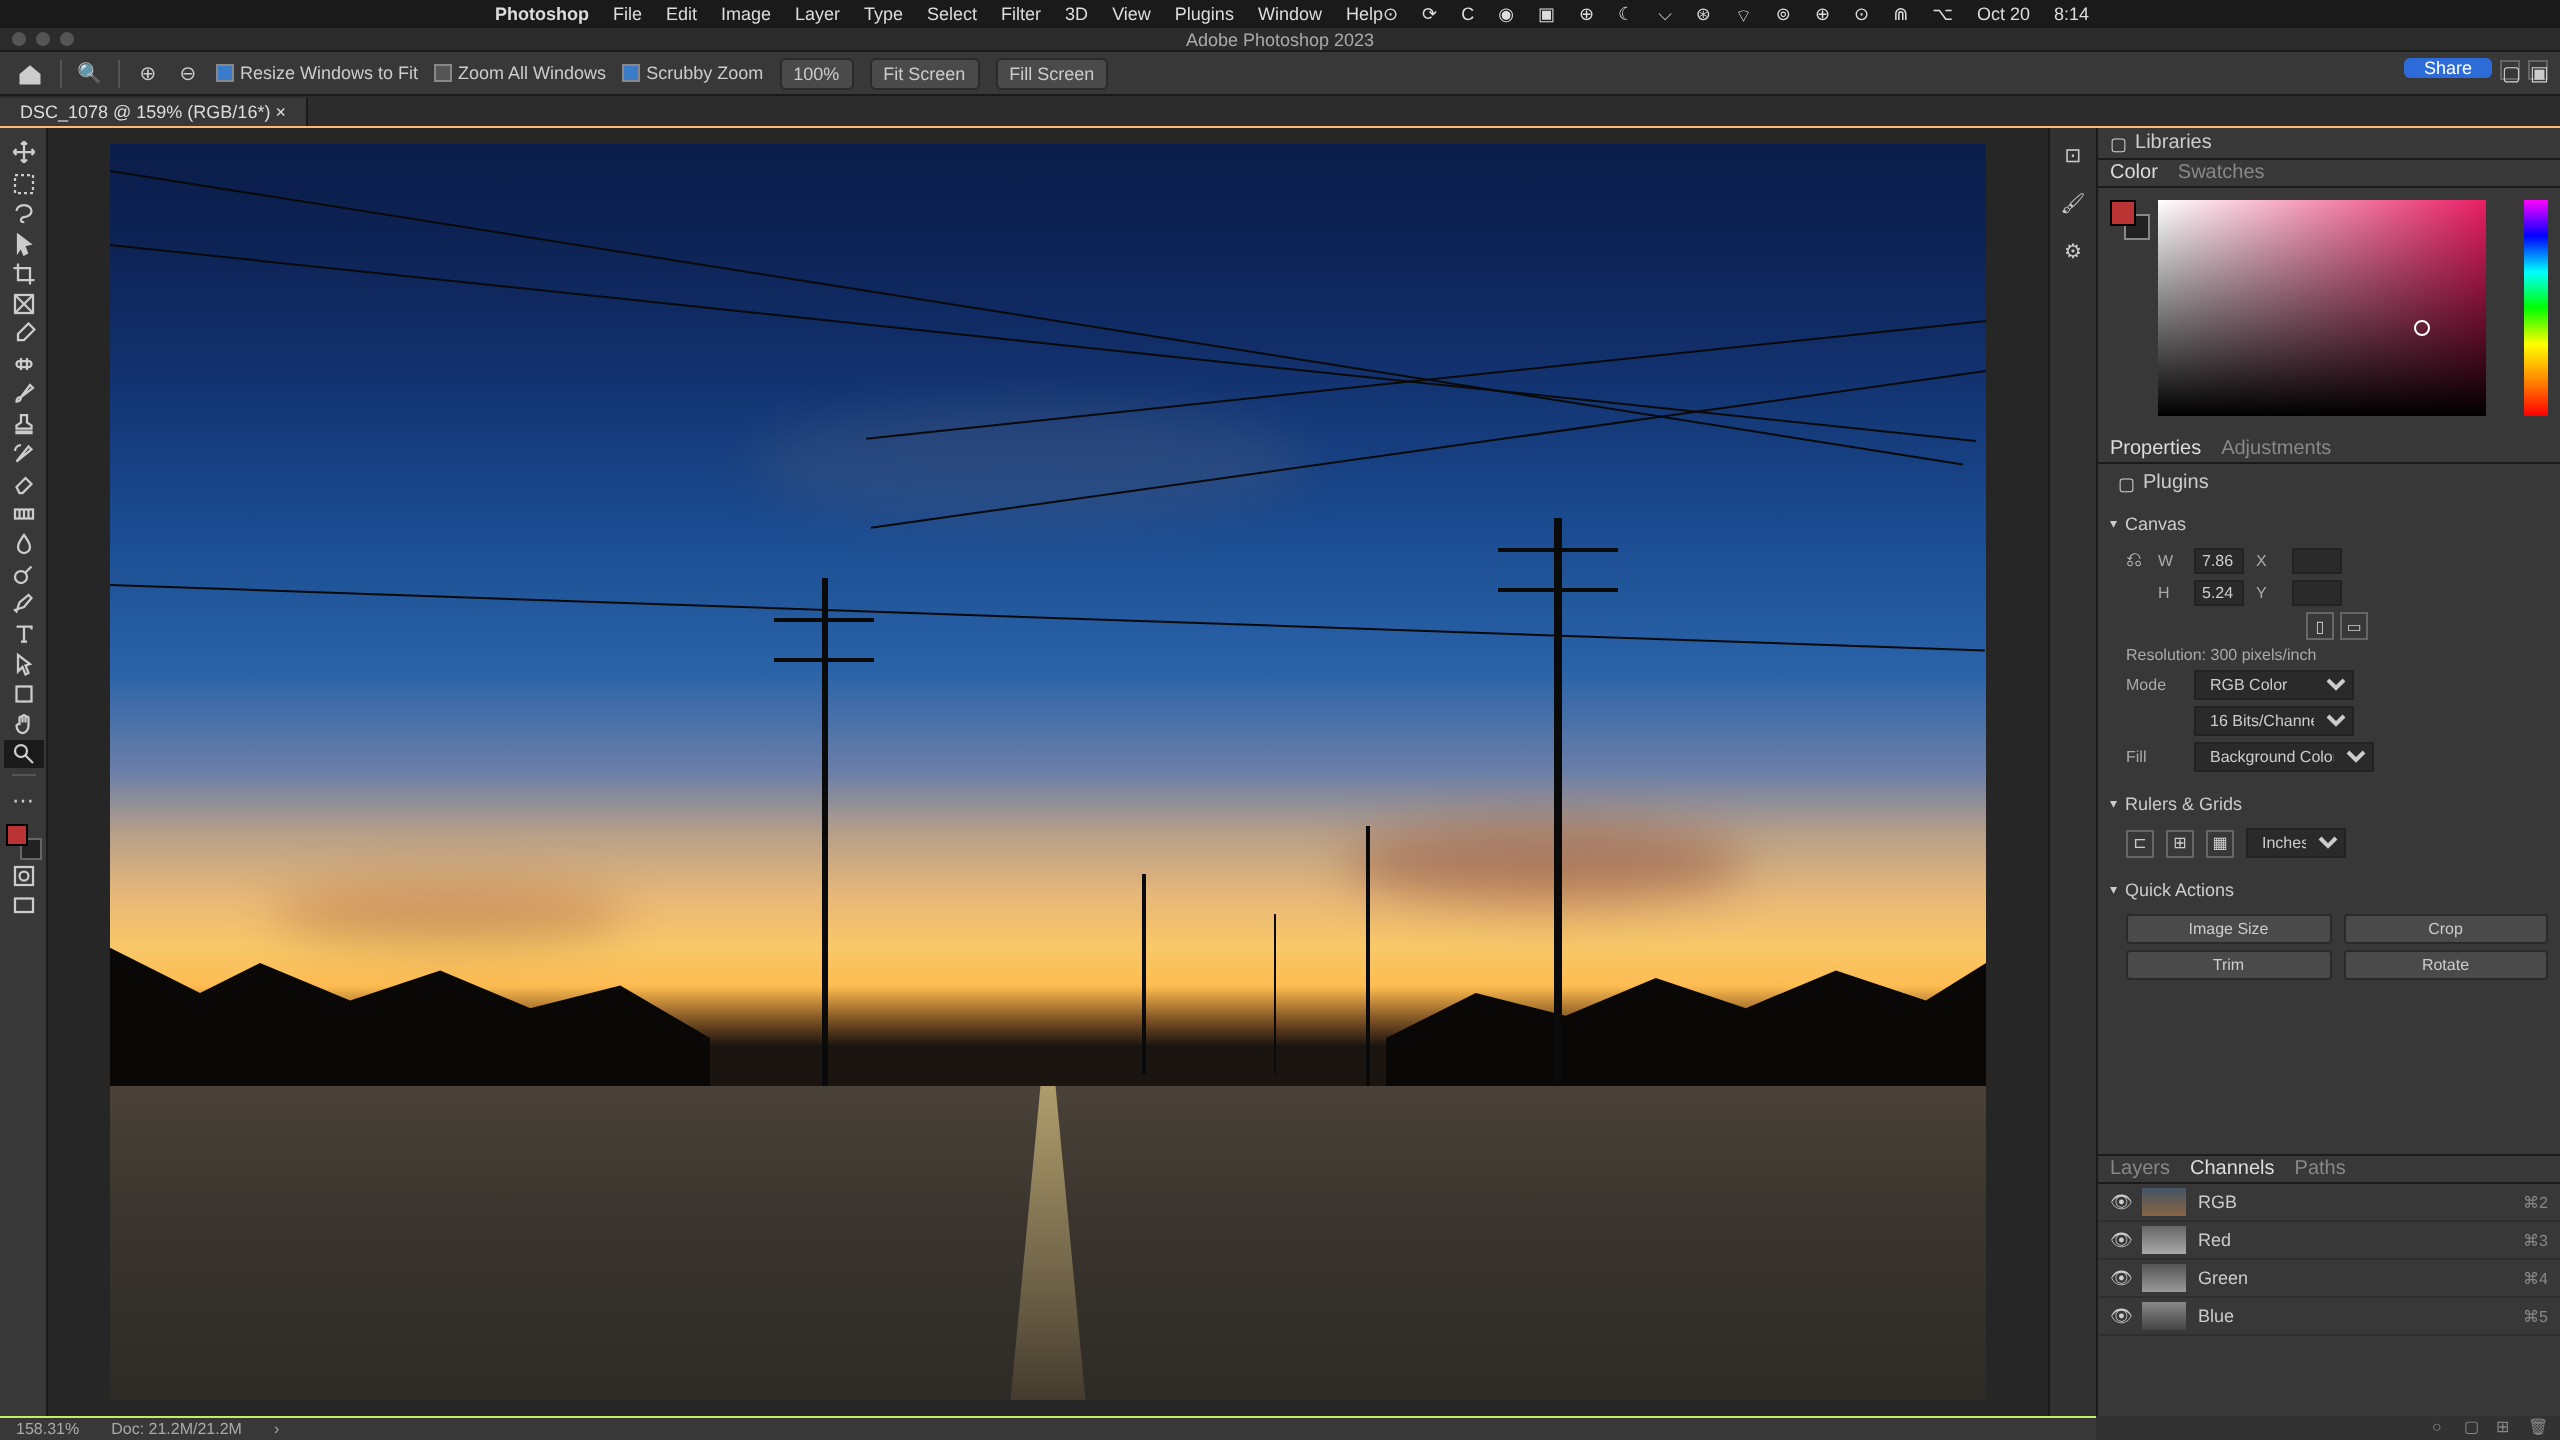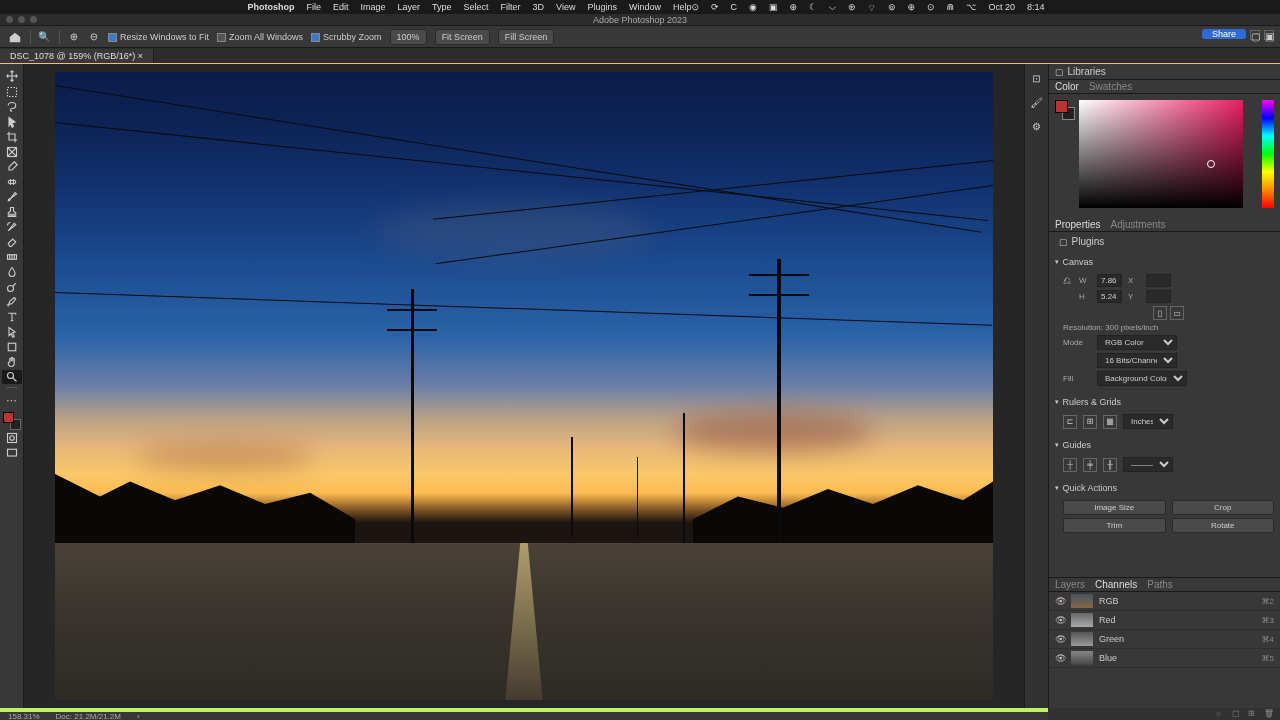--- a/index.html
+++ b/index.html
@@ -90,21 +90,21 @@
 .row input{background:#2a2a2a;border:1px solid #222;color:#ccc;font-size:8px;padding:1px 3px;width:25px}
 .row select{background:#2a2a2a;border:1px solid #222;color:#ccc;font-size:8px;padding:1px 3px;width:80px}
 .ico-sq{width:14px;height:14px;border:1px solid #666;display:inline-flex;align-items:center;justify-content:center;font-size:8px}
 .btn-sm{flex:1;background:#4a4a4a;border:1px solid #2a2a2a;padding:2px 4px;font-size:8px;text-align:center;border-radius:2px}
 .channels-panel{border-top:1px solid #1a1a1a}
 .ch-row{display:flex;align-items:center;padding:2px 6px;gap:6px;border-bottom:1px solid #2e2e2e}
 .ch-eye{width:10px;font-size:9px}
 .ch-thumb{width:22px;height:14px;background:linear-gradient(#456,#864)}
 .ch-name{flex:1;font-size:9px}
 .ch-key{font-size:8px;color:#888}
-.status-bar{position:absolute;bottom:0;left:0;right:0;height:12px;background:#383838;display:flex;align-items:center;padding:0 8px;gap:16px;border-top:4px solid #bef264}
+.status-bar{position:absolute;bottom:0;left:0;right:0;height:12px;background:#383838;display:flex;align-items:center;padding:0 8px;gap:16px;border-top:1px solid #bef264}
 .status-bar span{font-size:8px;color:#aaa}
 .panel-footer{position:absolute;bottom:0;right:0;width:232px;height:12px;background:#323232;display:flex;justify-content:flex-end;align-items:center;gap:6px;padding:0 6px}
 .panel-footer span{width:10px;height:10px;font-size:8px;color:#888}
 </style>
 </head>
 <body>
 
 <div class="mac-menubar">
   <div class="left">
     <span class="apple"></span>
@@ -407,31 +407,20 @@
         <div class="sect-body">
             <div class="row">
           <span class="ico-sq">⊏</span>
           <span class="ico-sq">⊞</span>
           <span class="ico-sq">▦</span>
           <select style="width:50px"><option>Inches</option></select>
         </div>
           </div>
       </div>
       <div class="sect">
-        <div class="sect-hdr">Guides</div>
-        <div class="sect-body">
-            <div class="row">
-          <span class="ico-sq">┼</span>
-          <span class="ico-sq">╪</span>
-          <span class="ico-sq">╫</span>
-          <select style="width:50px"><option>———</option></select>
-        </div>
-          </div>
-      </div>
-      <div class="sect">
         <div class="sect-hdr">Quick Actions</div>
         <div class="sect-body">
           <div class="row">
               <span class="btn-sm">Image Size</span>
               <span class="btn-sm">Crop</span>
             </div>
           <div class="row">
               <span class="btn-sm">Trim</span>
               <span class="btn-sm">Rotate</span>
             </div>

